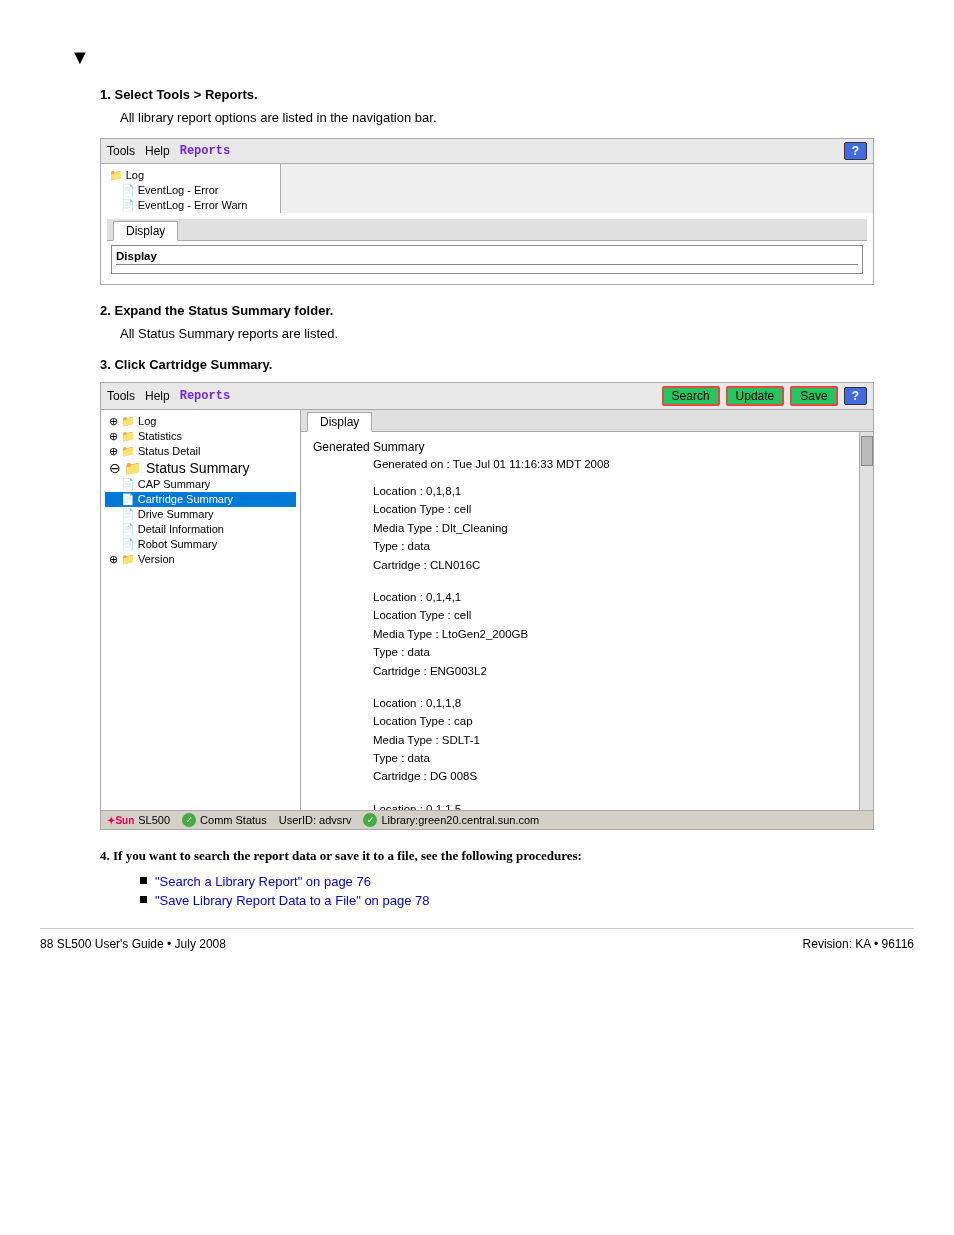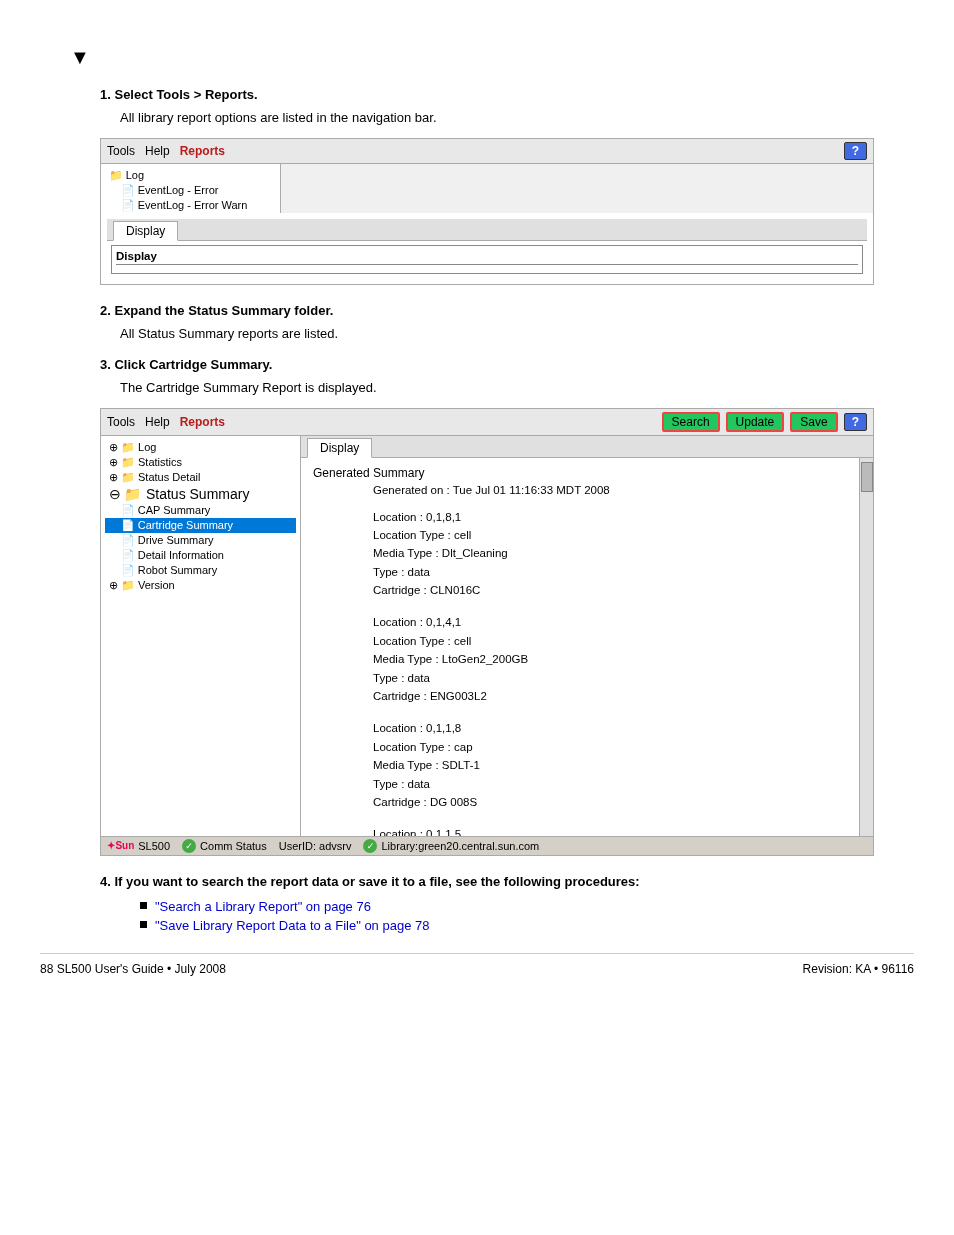--- a/index.html
+++ b/index.html
@@ -60,21 +60,21 @@
       align-items: center;
       background: #e8e8e8;
       border-bottom: 1px solid #aaa;
       padding: 3px 6px;
       gap: 10px;
     }
     .ui-menu-item {
       font-size: 12px;
       cursor: pointer;
     }
-    .ui-menu-item.blue { color: #b91c1c; font-weight: bold; }
+    .ui-menu-item.blue { color: #6d28d9; font-weight: bold; font-family: Liberation Mono, monospace; }
     .ui-menubar-right {
       margin-left: auto;
       display: flex;
       gap: 6px;
       align-items: center;
     }
     .ui-btn {
       background: #22c55e;
       border: 2px solid #ef4444;
       padding: 1px 8px;
@@ -254,20 +254,21 @@
       font-size: 9px;
     }
 
     
     .step4-text {
       font-size: 13px;
       font-weight: bold;
       margin-left: 60px;
       margin-bottom: 10px;
       margin-top: 14px;
+      font-family: Liberation Serif, serif;
     }
     .bullet-list {
       margin-left: 100px;
       margin-bottom: 16px;
     }
     .bullet-list li {
       list-style: none;
       display: flex;
       align-items: flex-start;
       gap: 8px;
@@ -334,21 +335,20 @@
           </div>
           <div class="display-panel">
             <div class="display-panel-header">Display</div>
           </div>
         </div>
       </div>
     </div>
     <p class="step">2. <strong>Expand the Status Summary folder.</strong></p>
     <p class="step-body">All Status Summary reports are listed.</p>
     <p class="step">3. <strong>Click Cartridge Summary.</strong></p>
-    <p class="step-body">The Cartridge Summary Report is displayed.</p>
     <div class="ui-window2">
       <div class="ui-menubar">
         <span class="ui-menu-item">Tools</span>
         <span class="ui-menu-item">Help</span>
         <span class="ui-menu-item blue">Reports</span>
         <div class="ui-menubar-right">
           <button class="ui-btn">Search</button>
           <button class="ui-btn">Update</button>
           <button class="ui-btn">Save</button>
           <button class="ui-btn-help">?</button>

